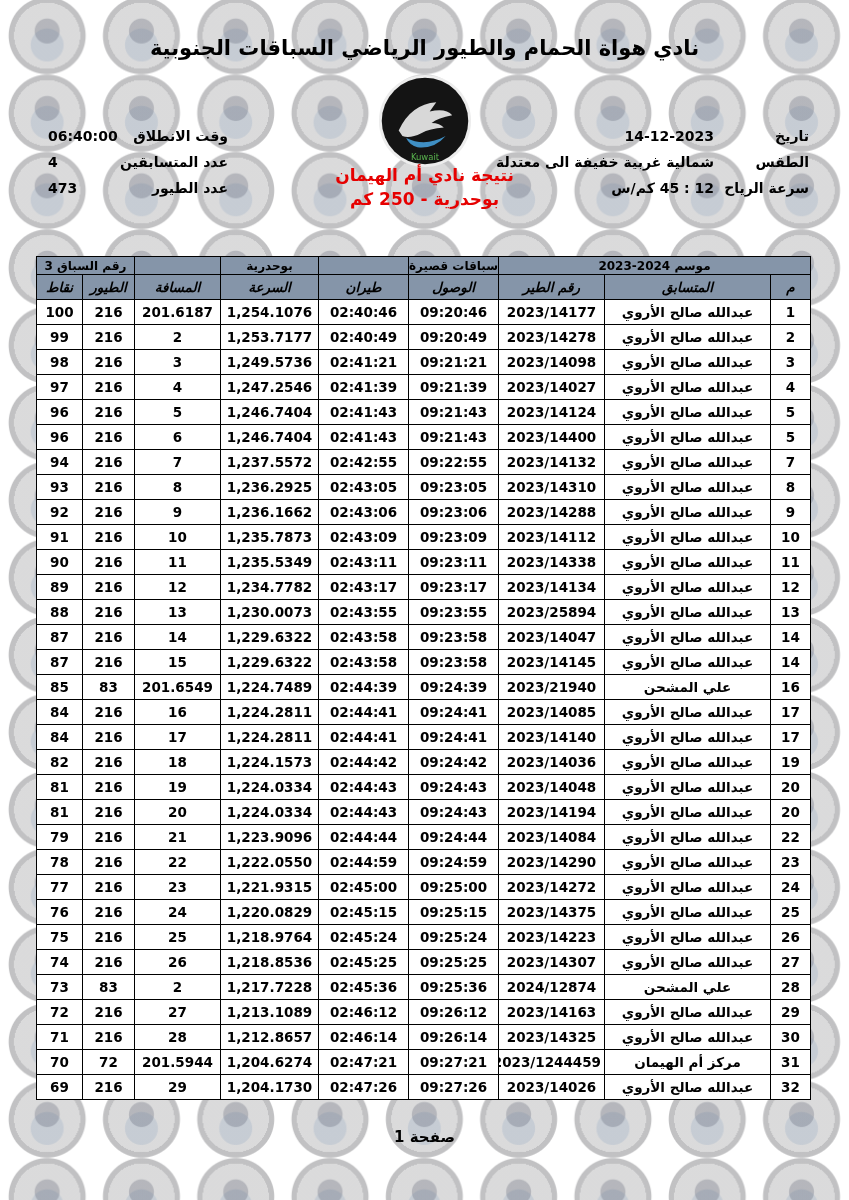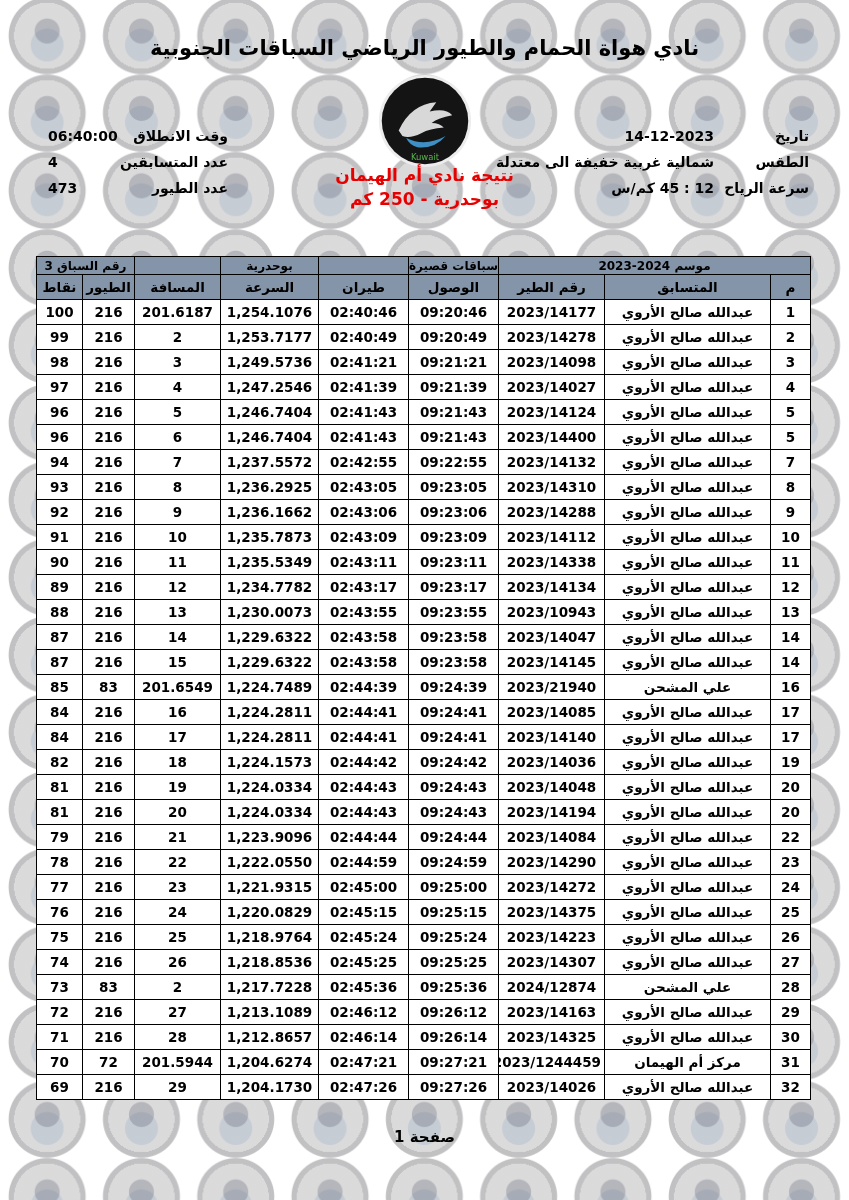--- a/index.html
+++ b/index.html
@@ -37,21 +37,21 @@
 
   .race-heading { position:absolute; top:163px; right:0; left:0;
                   text-align:center; color:#e60000; font-size:17px;
                   font-weight:700; line-height:24px; }
 
   table.results { position:absolute; top:256px; right:38px; width:774px;
                   border-collapse:collapse; table-layout:fixed; }
   .results th, .results td { border:1px solid #000; text-align:center;
                              vertical-align:middle; overflow:hidden; white-space:nowrap; }
   .results thead tr.grp td { background:#8595a9; height:18px; font-size:12px; font-weight:700; }
-  .results thead tr.cols th { background:#8595a9; height:25px; font-size:13.5px; font-weight:700; }
+  .results thead tr.cols th { background:#8595a9; height:25px; font-size:13.5px; font-weight:700;font-style:italic; }
   .results tbody td { background:#ffffff; height:25px; font-size:13.5px;
                       font-weight:700; padding:0 3px; }
   .g-start { text-align:right; padding:0 8px; }
 
   .page-footer { position:absolute; top:1128px; right:0; left:0;
                  text-align:center; font-size:15px; font-weight:700; }
 </style>
 </head>
 <body>
 
@@ -266,21 +266,21 @@
     <td>09:23:17</td>
     <td>02:43:17</td>
     <td>1,234.7782</td>
     <td>12</td>
     <td>216</td>
     <td>89</td>
   </tr>
           <tr>
     <td>13</td>
     <td>عبدالله صالح الأروي</td>
-    <td>2023/10943</td>
+    <td>2023/25894</td>
     <td>09:23:55</td>
     <td>02:43:55</td>
     <td>1,230.0073</td>
     <td>13</td>
     <td>216</td>
     <td>88</td>
   </tr>
           <tr>
     <td>14</td>
     <td>عبدالله صالح الأروي</td>

